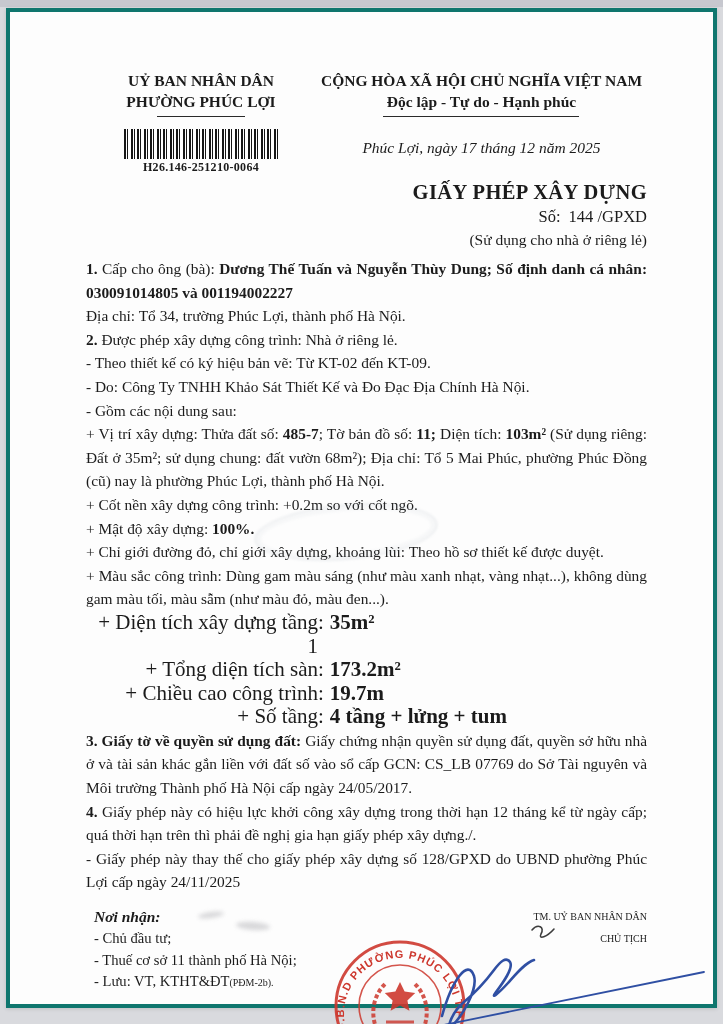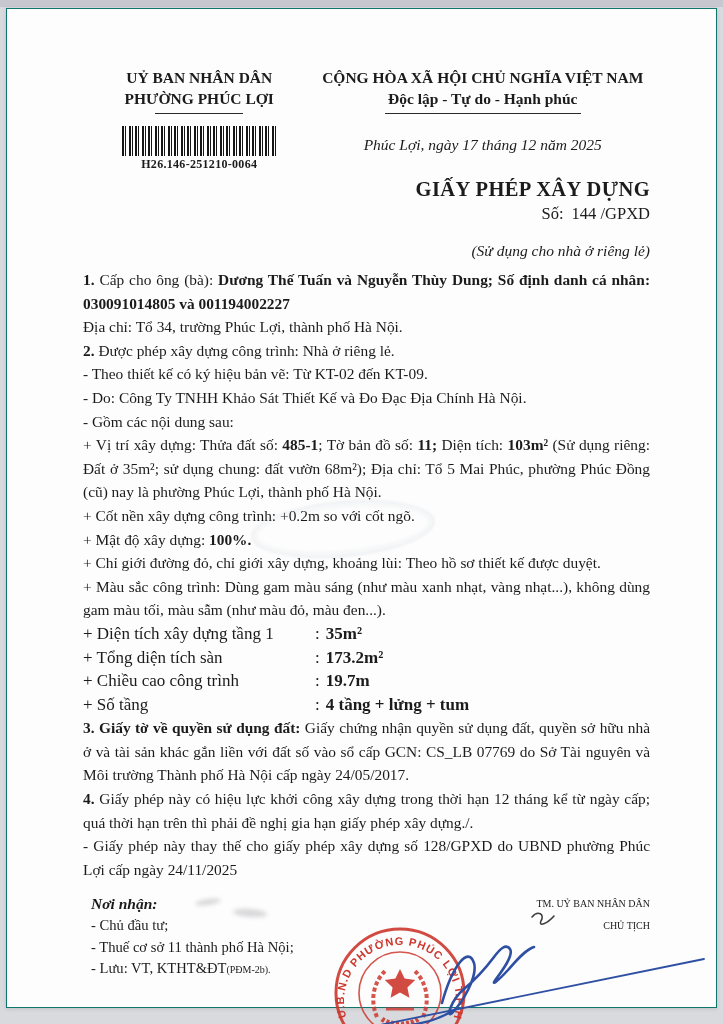--- a/index.html
+++ b/index.html
@@ -5,21 +5,21 @@
   html,body{margin:0;padding:0;}
   body{
     width:723px;height:1024px;position:relative;overflow:hidden;
     background:#d9dade;
     font-family:"Liberation Serif","DejaVu Serif",serif;
     color:#1b1b1b;
   }
   .top-strip{position:absolute;left:0;top:0;width:723px;height:7px;background:#c7c8cf;}
   .page{
     position:absolute;left:6px;top:8px;width:711px;height:1000px;
-    background:#fdfdfd;border:1px solid #0f766e;box-shadow:0 1px 4px rgba(0,0,0,.12);
+    background:#fdfdfd;border:4px solid #0f766e;box-shadow:0 1px 4px rgba(0,0,0,.12);
     box-sizing:border-box;padding:58px 66px 30px 76px;
   }
   
   .hdr{display:flex;}
   .hdr-left{width:41%;text-align:center;}
   .hdr-right{width:59%;text-align:center;}
   .hdr .l1{display:block;font-weight:bold;font-size:15.5px;line-height:21px;}
   .hdr .l2{display:block;font-weight:bold;font-size:15.5px;line-height:21px;}
   .uline{height:0;border-bottom:1.6px solid #2a2a2a;margin:4px auto 0;}
   .uline.short{width:88px;}
@@ -33,26 +33,26 @@
       #161616 7px,#161616 9px,#fff 9px,#fff 10px,
       #161616 10px,#161616 11px,#fff 11px,#fff 13px);
   }
   .barcode-code{font-weight:bold;font-size:12px;margin-top:1px;text-align:center;letter-spacing:.3px;}
   .dateline{font-style:italic;font-size:15.5px;margin-top:22px;}
   
   .title-block{text-align:right;margin-top:6px;}
   .doc-title{font-weight:bold;font-size:20.5px;letter-spacing:.4px;}
   .doc-number{font-size:16.5px;margin-top:3px;}
   .doc-number .num{margin-left:8px;}
-  .doc-subtitle{font-style:italic;font-size:15.5px;margin-top:18px;}
+  .doc-subtitle{font-size:15.5px;margin-top:4px;}
   
   .bodytext{margin-top:8px;}
   .para{margin:0;font-size:15.4px;line-height:23.6px;text-align:justify;}
   .para .b{font-weight:bold;}
-  .spec-row{font-size:17px;line-height:23.6px;display:flex;}
+  .spec-row{font-size:21px;line-height:23.6px;display:flex;text-align:right;}
   .spec-label{width:232px;flex:0 0 auto;}
   .spec-val{font-weight:bold;}
   .spec-colon{margin-right:6px;}
   
   .footer{display:flex;margin-top:12px;}
   .f-left{width:45%;padding-left:8px;box-sizing:border-box;position:relative;}
   .f-right{width:55%;text-align:center;position:relative;}
   .noinhan-h{font-weight:bold;font-style:italic;font-size:15.5px;line-height:22px;}
   .noinhan-item{font-size:14.6px;line-height:21.5px;}
   .noinhan-sub{font-size:10px;}
@@ -105,21 +105,21 @@
   </div>
 
   <div class="bodytext">
     <div>
         <p class="para"><span class="b">1.</span><span> Cấp cho ông (bà): </span><span class="b">Dương Thế Tuấn và Nguyễn Thùy Dung; Số định danh cá nhân: 030091014805 và 001194002227</span></p>
         <p class="para"><span>Địa chỉ:  Tổ 34, trường Phúc Lợi, thành phố Hà Nội.</span></p>
         <p class="para"><span class="b">2.</span><span> Được phép xây dựng công trình: Nhà ở riêng lẻ.</span></p>
         <p class="para"><span>- Theo thiết kế có ký hiệu bản vẽ:  Từ KT-02 đến KT-09.</span></p>
         <p class="para"><span>- Do: Công Ty TNHH Khảo Sát Thiết Kế và Đo Đạc Địa Chính Hà Nội.</span></p>
         <p class="para"><span>- Gồm các nội dung sau:</span></p>
-        <p class="para"><span>+ Vị trí xây dựng: Thửa đất số: </span><span class="b">485-1</span><span>; Tờ bản đồ số: </span><span class="b">11;</span><span> Diện tích: </span><span class="b">103m²</span><span> (Sử dụng riêng: Đất ở 35m²; sử dụng chung: đất vườn 68m²); Địa chỉ: Tổ 5 Mai Phúc, phường Phúc Đồng (cũ) nay là phường Phúc Lợi, thành phố Hà Nội.</span></p>
+        <p class="para"><span>+ Vị trí xây dựng: Thửa đất số: </span><span class="b">485-7</span><span>; Tờ bản đồ số: </span><span class="b">11;</span><span> Diện tích: </span><span class="b">103m²</span><span> (Sử dụng riêng: Đất ở 35m²; sử dụng chung: đất vườn 68m²); Địa chỉ: Tổ 5 Mai Phúc, phường Phúc Đồng (cũ) nay là phường Phúc Lợi, thành phố Hà Nội.</span></p>
         <p class="para"><span>+ Cốt nền xây dựng công trình: +0.2m so với cốt ngõ.</span></p>
         <p class="para"><span>+ Mật độ xây dựng: </span><span class="b">100%.</span></p>
         <p class="para"><span>+ Chỉ giới đường đỏ, chỉ giới xây dựng, khoảng lùi: Theo hồ sơ thiết kế được duyệt.</span></p>
         <p class="para"><span>+ Màu sắc công trình: Dùng gam màu sáng (như màu xanh nhạt, vàng nhạt...), không dùng gam màu tối, màu sẫm (như màu đỏ, màu đen...).</span></p>
       </div>
     <div>
         <div class="spec-row">
           <span class="spec-label">+ Diện tích xây dựng tầng 1</span>
           <span class="spec-colon">:</span>
           <span class="spec-val">35m²</span>

